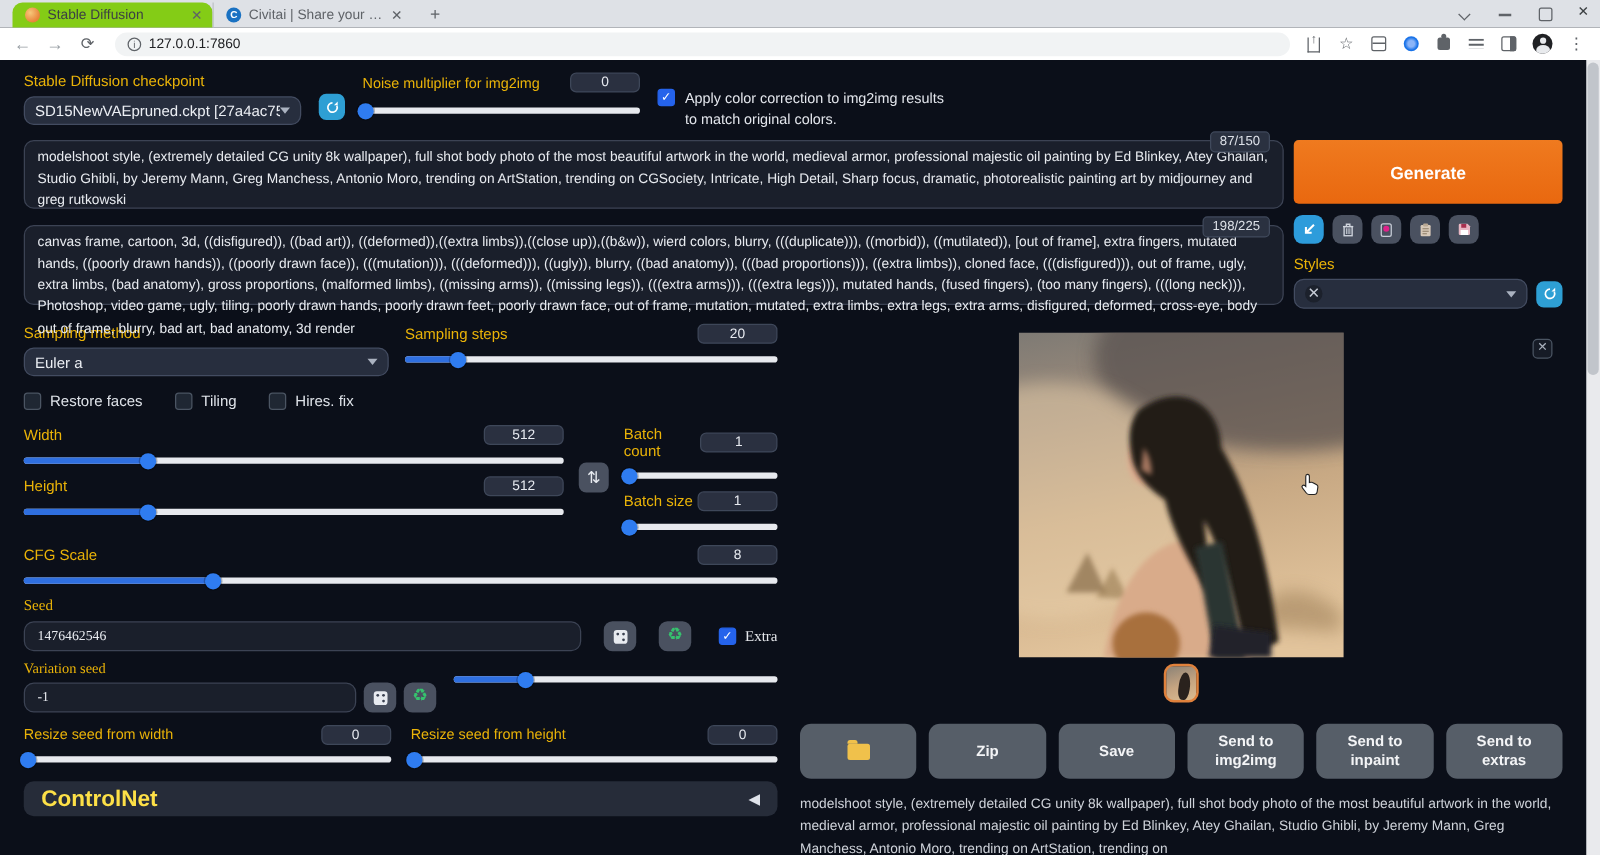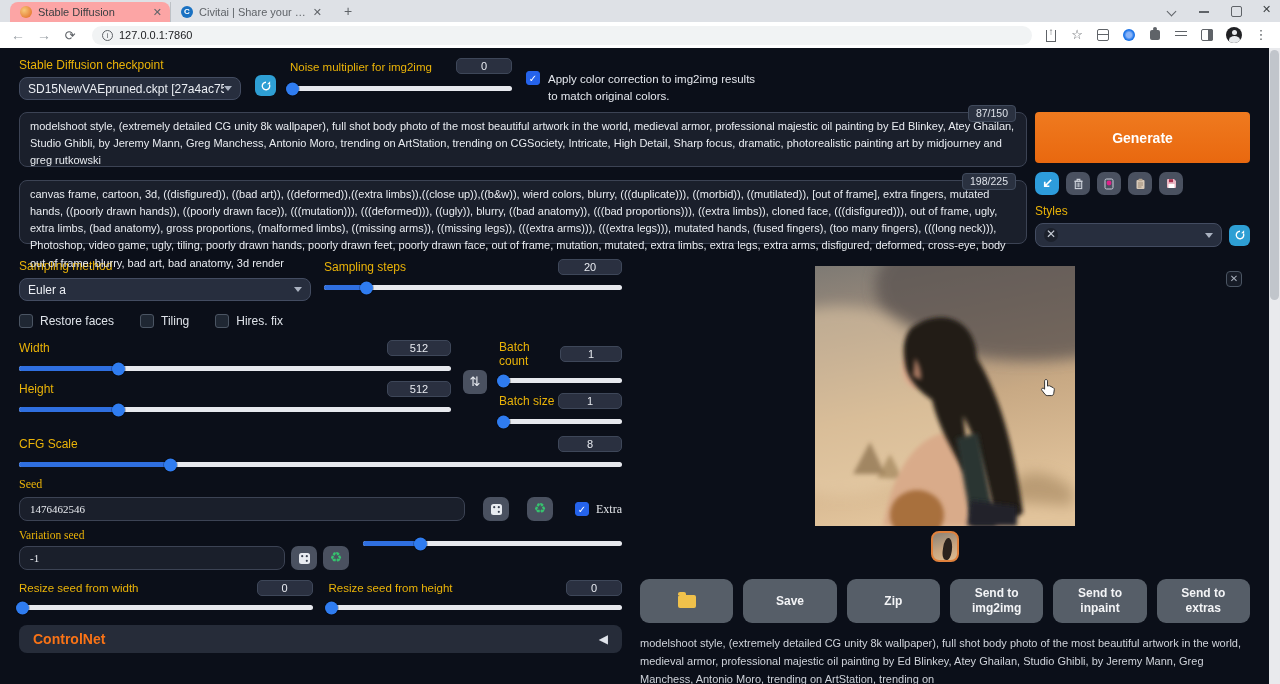--- a/index.html
+++ b/index.html
@@ -3,21 +3,21 @@
 <meta charset="utf-8">
 <style>
   * { margin:0; padding:0; box-sizing:border-box; }
   html,body { background:#000; }
   body { font-family:"Liberation Sans","DejaVu Sans",sans-serif; }
   #root { position:relative; width:1280px; height:684px; overflow:hidden; background:#0b0f19; }
 
   
   .tabstrip { height:22px; background:#dee1e6; display:flex; align-items:flex-end; position:relative; }
   .tab { display:flex; align-items:center; gap:6px; height:20px; padding:0 8px 0 10px; font-size:11px; color:#3c4043; max-width:170px; }
-  .tab.active { background:#fca5a5; border-radius:8px 8px 0 0; margin-left:10px; width:160px; }
+  .tab.active { background:#84cc16; border-radius:8px 8px 0 0; margin-left:10px; width:160px; }
   .tab.inactive { width:160px; color:#5f6368; border-left:1px solid #bdc1c6; }
   .tab-title { flex:1; overflow:hidden; white-space:nowrap; text-overflow:ellipsis; }
   .tab-close { font-size:11px; color:#5f6368; cursor:default; }
   .fav { width:12px; height:12px; border-radius:50%; flex:none; }
   .fav.sd { background:radial-gradient(circle at 35% 35%, #f7c87a, #e8833a 70%); }
   .fav.civ { background:#1971c2; position:relative; }
   .fav.civ::after { content:"C"; position:absolute; inset:0; color:#fff; font-size:8px; font-weight:bold; text-align:center; line-height:12px; }
   .newtab { width:20px; height:20px; margin-left:8px; font-size:14px; color:#5f6368; text-align:center; line-height:19px; }
   .win-controls { position:absolute; right:6px; top:0; height:22px; display:flex; align-items:center; gap:20px; color:#5f6368; }
   .wc { width:12px; height:12px; position:relative; }
@@ -117,21 +117,21 @@
   .varrow { display:flex; gap:14px; margin-top:8px;font-family:Liberation Serif, serif; }
   .var-left { width:330px; }
   .var-right { flex:1; }
   .var-inputs { display:flex; gap:6px; margin-top:5px; align-items:center; }
   .varinput { width:270px; height:24px; background:#1a1f2b; border:1px solid #3c4354; border-radius:8px; color:#e8ebf0; font-size:11px; padding:0 10px; font-family:inherit; }
 
   .resizerow { display:flex; gap:16px; margin-top:10px; }
   .res-col { flex:1; }
 
   .cnet { margin-top:15px; height:28px; background:#262c39; border-radius:8px; display:flex; align-items:center; padding:0 14px; }
-  .cnet-lbl { font-size:14px; font-weight:bold; color:#f97316; }
+  .cnet-lbl { font-size:18px; font-weight:bold; color:#fde047; }
   .cnet-arrow { margin-left:auto; color:#dfe3ea; font-size:12px; }
 
   
   .gallery { flex:1; position:relative; }
   .imgpanel { position:relative; height:268px; }
   .genimg { position:absolute; left:50%; top:7px; transform:translateX(-50%); width:260px; height:260px; }
   .gclose { position:absolute; top:12px; right:8px; width:16px; height:16px; border:1px solid #4b5563; border-radius:4px; color:#aab1bd; font-size:10px; line-height:14px; text-align:center; background:#161b26; }
   .thumbrow { height:38px; display:flex; justify-content:center; align-items:center; }
   .thumb { width:28px; height:31px; border:2px solid #e0813c; border-radius:8px; background:linear-gradient(160deg,#958878 10%,#c7a581 55%,#dcbd92); position:relative; overflow:hidden; }
   .thumb::after { content:""; position:absolute; left:10px; top:5px; width:9px; height:22px; background:#2a221d; border-radius:45% 55% 40% 40%; transform:rotate(8deg); }
@@ -511,22 +511,22 @@
             <path d="M156 234 L202 240 L202 260 L152 260 Z" fill="#20242a" filter="url(#b2)"></path>
           </svg>
         </div>
         <div class="thumbrow">
           <div class="thumb"></div>
         </div>
         <div class="fbtns">
           <div class="fbtn">
               <span class="folder"></span>
             </div>
+          <div class="fbtn">Zip</div>
           <div class="fbtn">Save</div>
-          <div class="fbtn">Zip</div>
           <div class="fbtn">Send to img2img</div>
           <div class="fbtn">Send to inpaint</div>
           <div class="fbtn">Send to extras</div>
         </div>
         <div class="ginfo">modelshoot style, (extremely detailed CG unity 8k wallpaper), full shot body photo of the most beautiful artwork in the world, medieval armor, professional majestic oil painting by Ed Blinkey, Atey Ghailan, Studio Ghibli, by Jeremy Mann, Greg Manchess, Antonio Moro, trending on ArtStation, trending on</div>
       </div>
     </div>
   </div>
 
   <div class="scrollbar">

